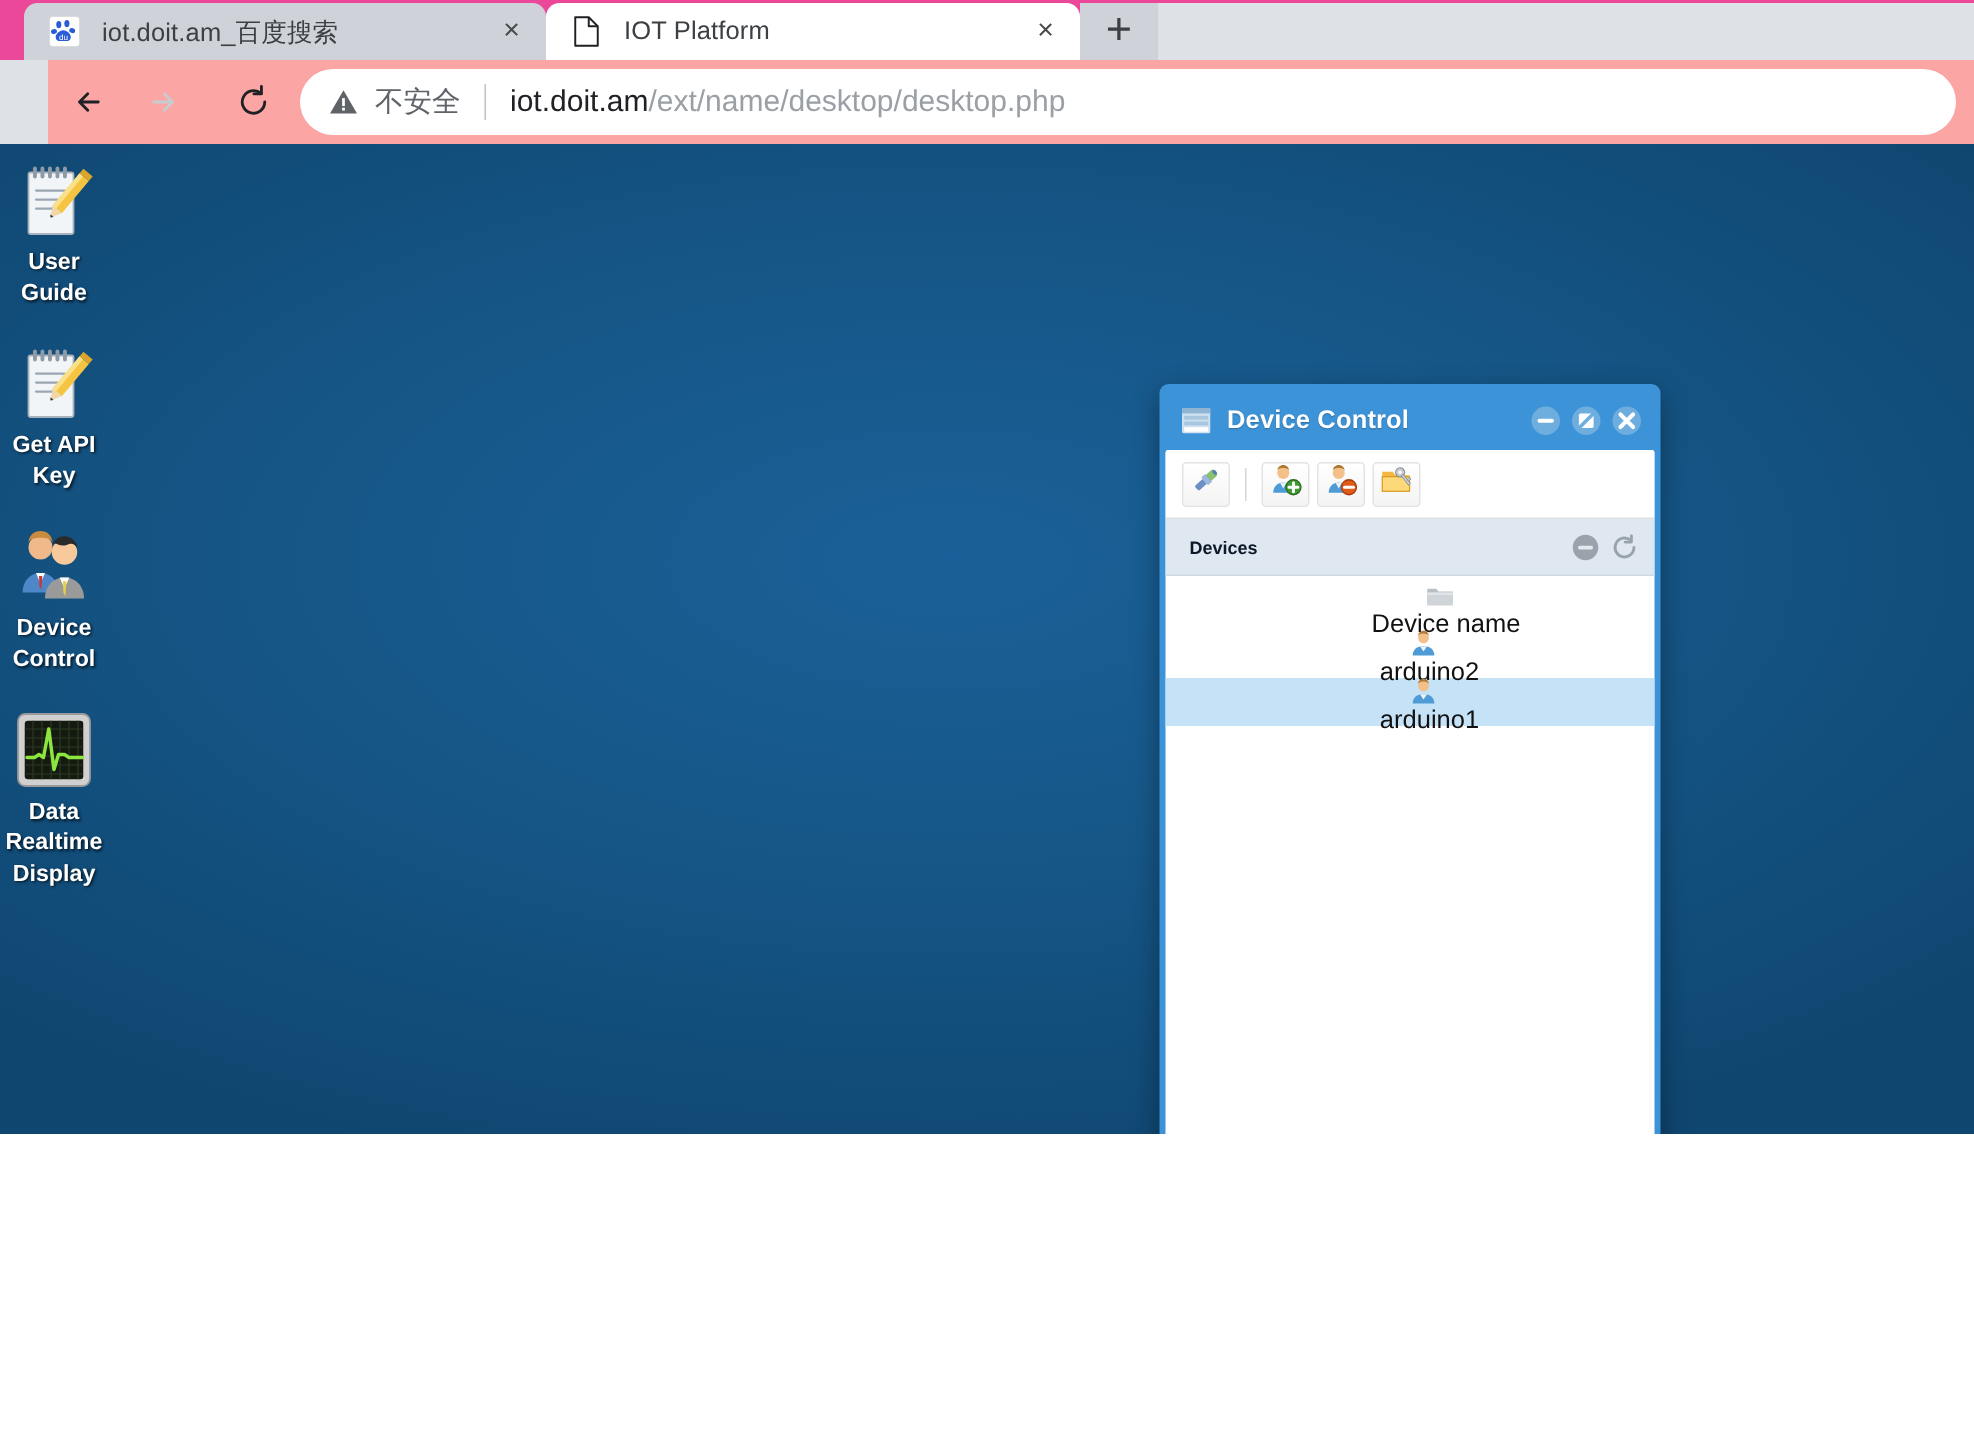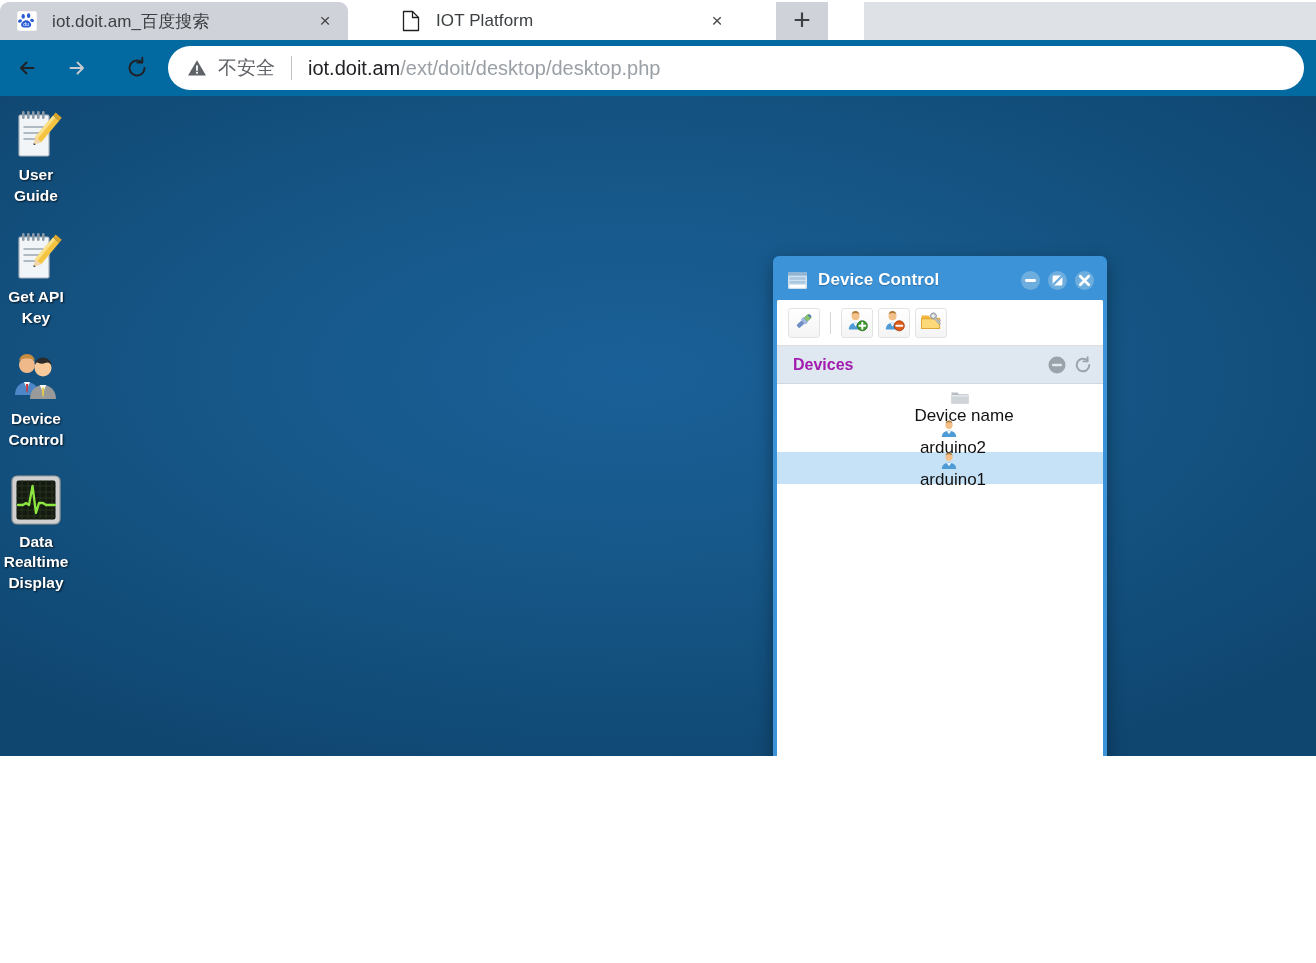--- a/index.html
+++ b/index.html
@@ -17,24 +17,23 @@
     width: 1316px;
     height: 96px;
     background: #dee1e6;
     position: relative;
   }
 
   .tabstrip {
     height: 40px;
     display: flex;
     align-items: flex-end;
-    padding-left: 0;
-    background: #ffffff;
+    padding-left: 16px;
+    background: #ec4899;
     position: relative;
-    gap: 36px;
   }
 
   .tab {
     height: 38px;
     display: flex;
     align-items: center;
     padding: 0 10px 0 16px;
     position: relative;
     border-top-left-radius: 9px;
     border-top-right-radius: 9px;
@@ -80,24 +79,25 @@
     padding-bottom: 3px;
   }
   .tabstrip-fill {
     flex: 1 1 auto;
     height: 38px;
     background: #dee1e6;
   }
 
   .toolbar {
     height: 56px;
-    background: #0369a1;
+    background: #fca5a5;
     display: flex;
     align-items: center;
     padding: 0 12px 0 6px;
+    margin-left: 32px;
   }
   .nav-btn {
     width: 46px; height: 46px;
     display: flex; align-items: center; justify-content: center;
     cursor: pointer;
     flex: 0 0 46px;
   }
   .nav-btn.spaced { margin-right: 16px; }
 
   .omnibox {
@@ -251,23 +251,23 @@
   .panel-header {
     height: 38px;
     background: #dfe8f0;
     border-bottom: 1px solid #cfd9e3;
     display: flex;
     align-items: center;
     padding: 0 10px 0 16px;
   }
   .panel-title {
     flex: 1 1 auto;
-    font-size: 16px;
+    font-size: 12px;
     font-weight: bold;
-    color: #a21caf;
+    color: #0f172a;
   }
   .panel-tools { display: flex; align-items: center; gap: 6px; }
   .panel-tool { width: 20px; height: 20px; cursor: pointer; }
 
   .tree { padding-top: 4px; }
   .tree-node {
     height: 32px;
     display: flex;
     align-items: center;
     cursor: pointer;
@@ -345,21 +345,21 @@
     <div class="omnibox">
       <span class="security-chip">
         <svg width="22" height="22" viewBox="0 0 22 22">
           <path d="M11 3.2L20 18.6H2z" fill="#5f6368"></path>
           <rect x="10.1" y="8.4" width="1.8" height="5.3" fill="#ffffff"></rect>
           <rect x="10.1" y="14.8" width="1.8" height="1.9" fill="#ffffff"></rect>
         </svg>
         <span class="security-text">不安全</span>
       </span>
       <span class="omnibox-divider"></span>
-      <span class="url-text"><span class="url-host">iot.doit.am</span><span>/ext/doit/desktop/desktop.php</span></span>
+      <span class="url-text"><span class="url-host">iot.doit.am</span><span>/ext/name/desktop/desktop.php</span></span>
     </div>
   </div>
 </div>
 
 <div class="desktop">
 
   <div class="icon-column">
 
     <div class="desk-icon">
       <span class="desk-icon-img">

